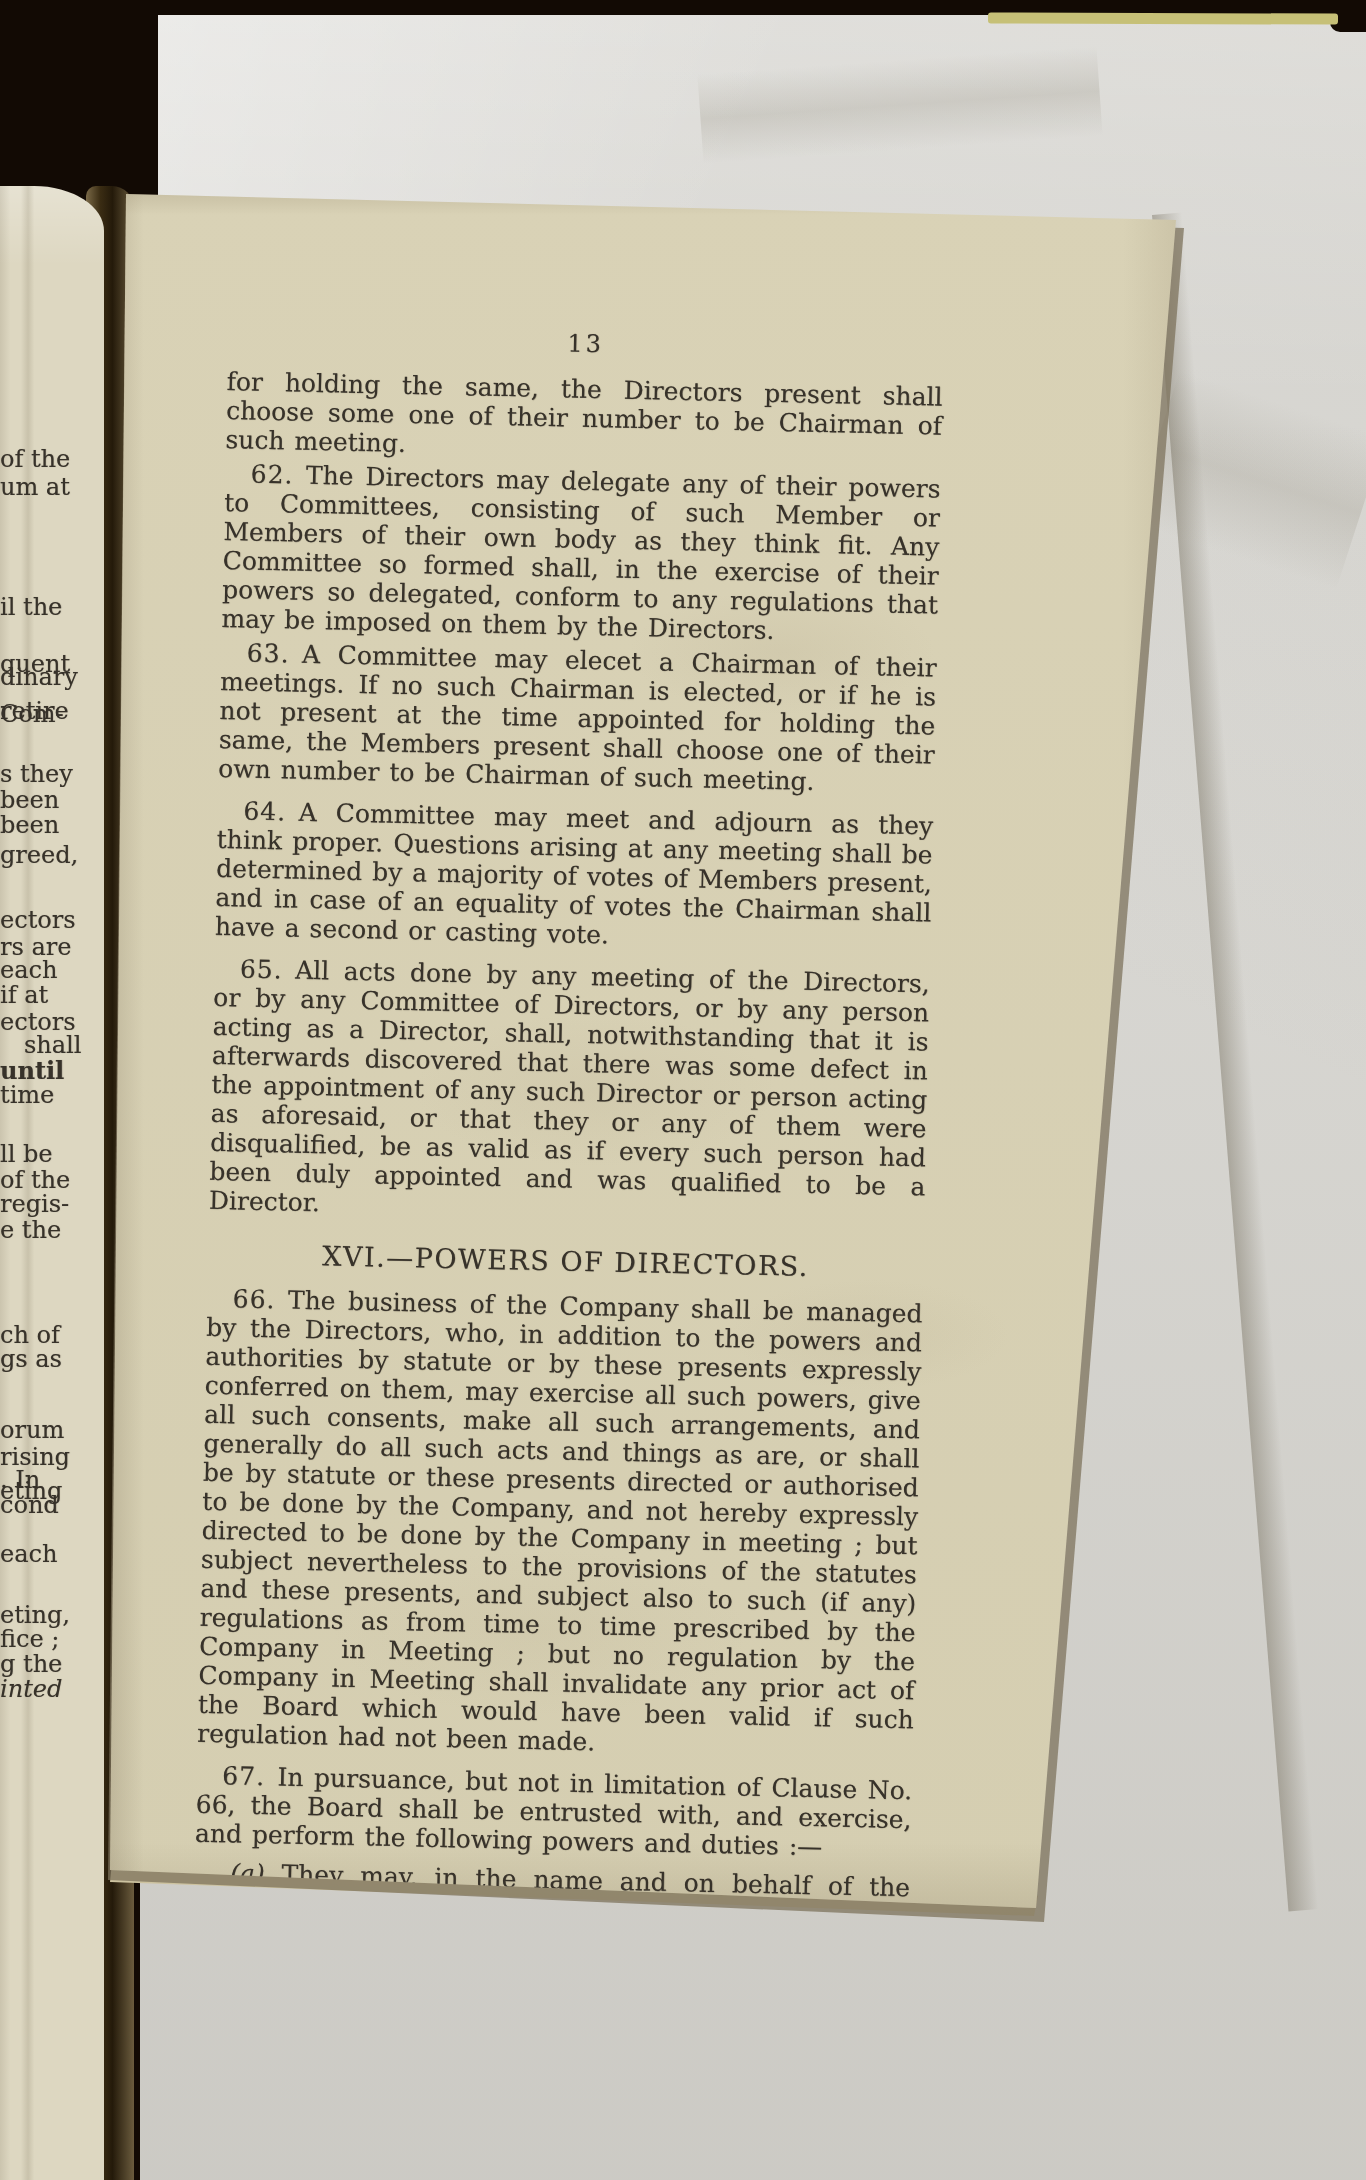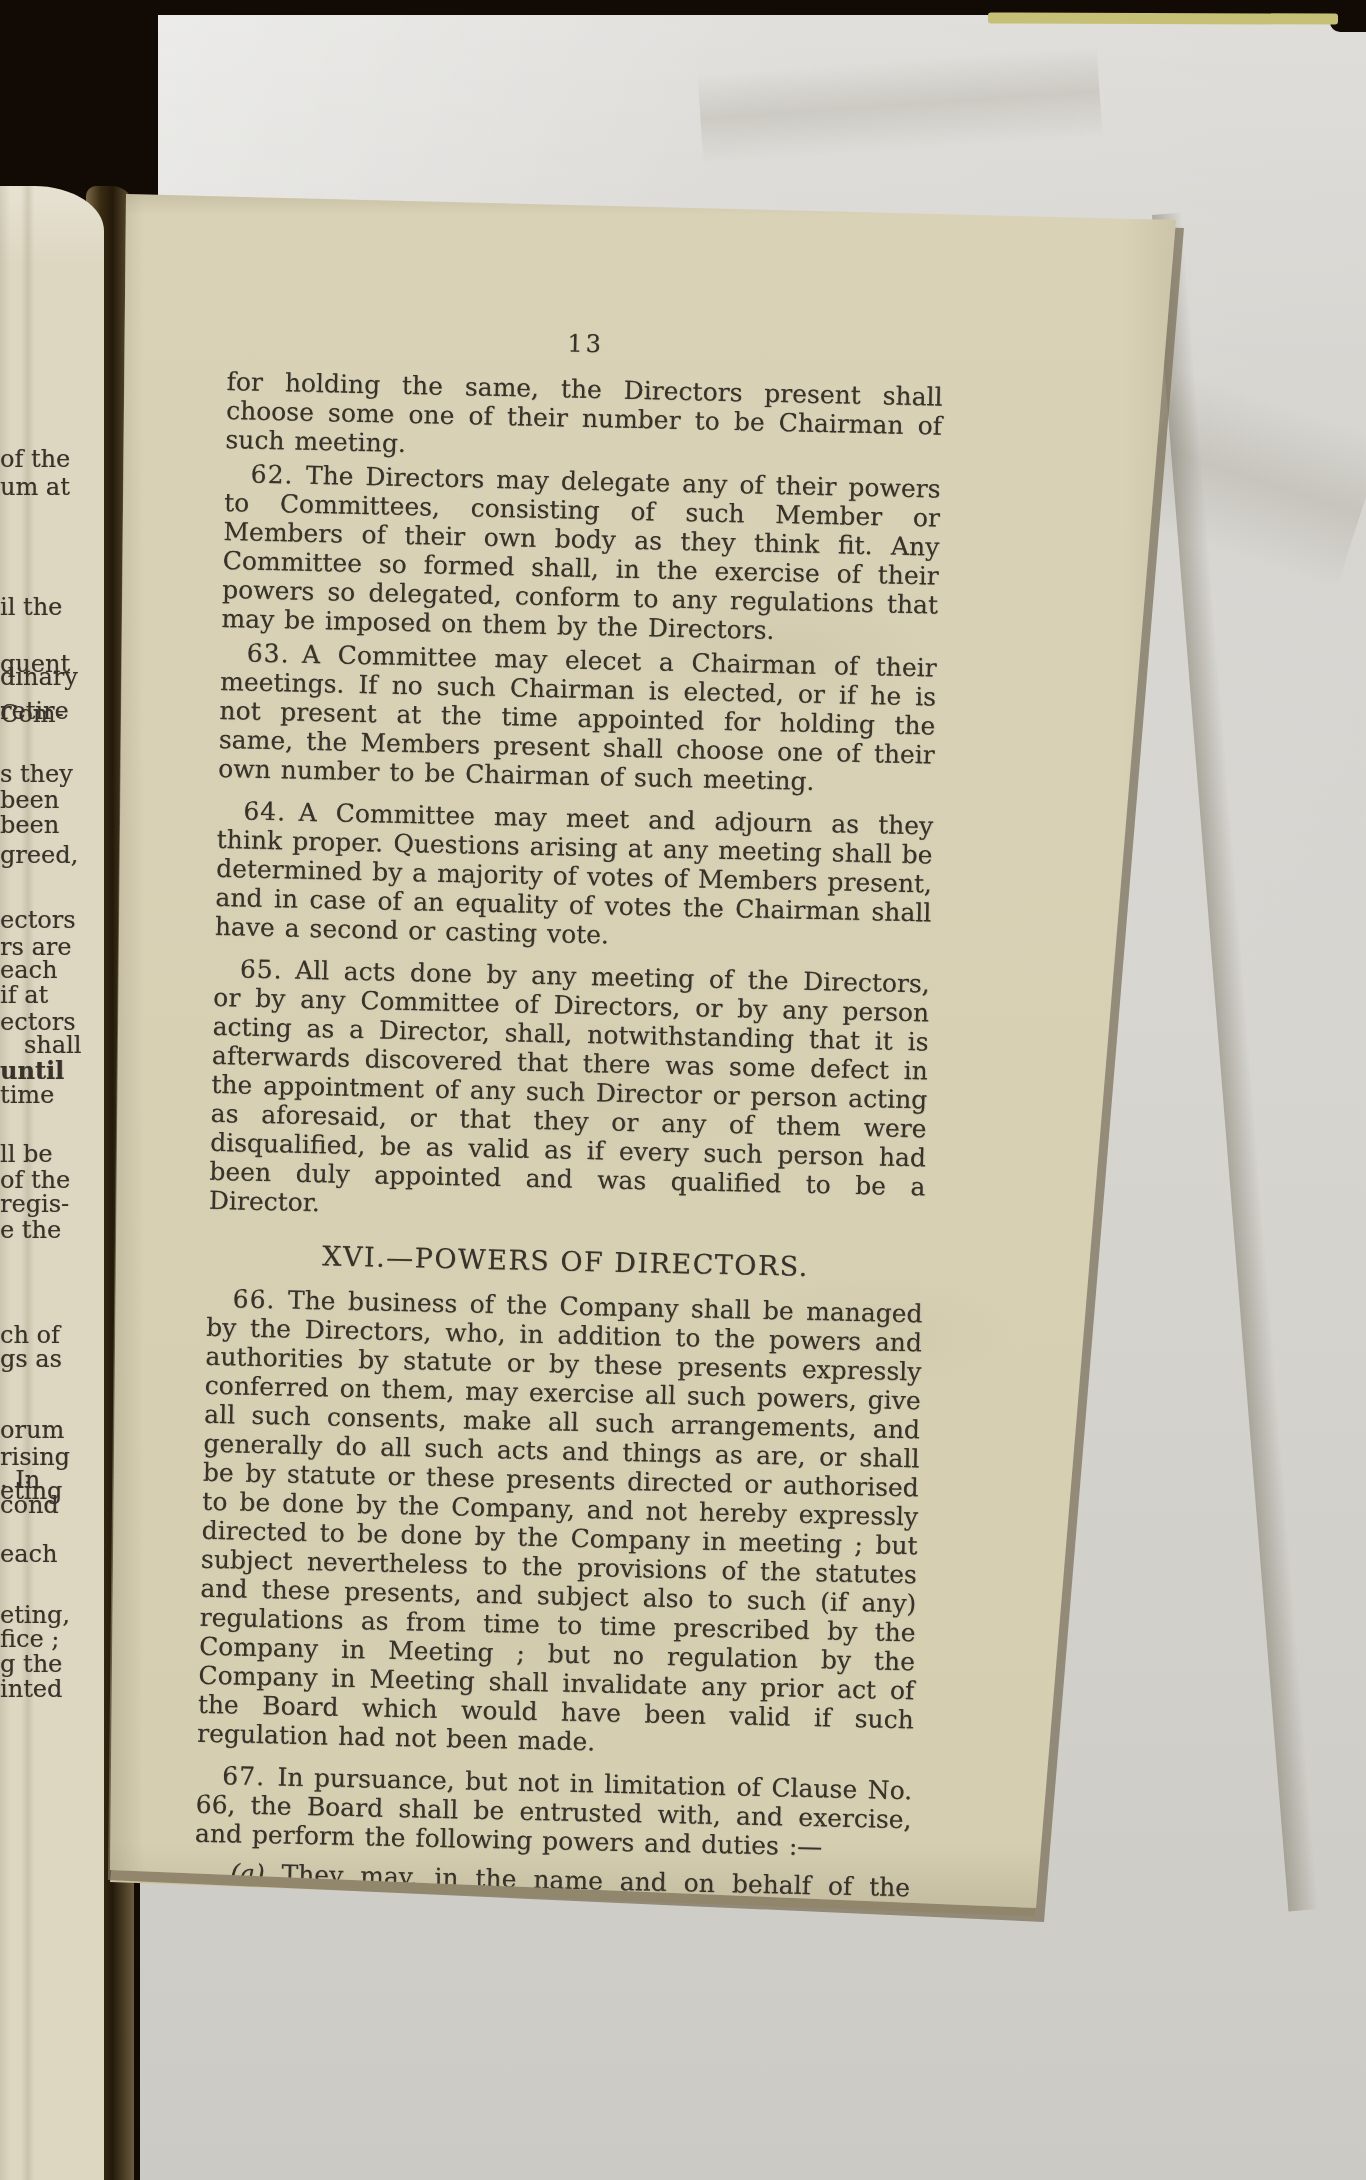--- a/index.html
+++ b/index.html
@@ -139,21 +139,21 @@
         <div class="frag" style="top: 1161px;">gs as</div>
         <div class="frag" style="top: 1232px;">orum</div>
         <div class="frag" style="top: 1259px;">rising</div>
         <div class="frag" style="top: 1282px;">. In</div>
         <div class="frag" style="top: 1307px;">cond</div>
         <div class="frag" style="top: 1293px;">eting</div>
         <div class="frag" style="top: 1356px;">each</div>
         <div class="frag" style="top: 1417px;">eting,</div>
         <div class="frag" style="top: 1441px;">fice ;</div>
         <div class="frag" style="top: 1466px;">g the</div>
-        <div class="frag" style="top: 1491px;">inted</div>
+        <div class="frag" style="top: 1491px; font-style: italic;">inted</div>
       </div>
   </div>
 
   <div class="under-band"></div>
   <div class="page-backshadow"></div>
 
   <div class="page">
     <div class="page-texture"></div>
     <div class="content">
       <div class="page-number">13</div>

